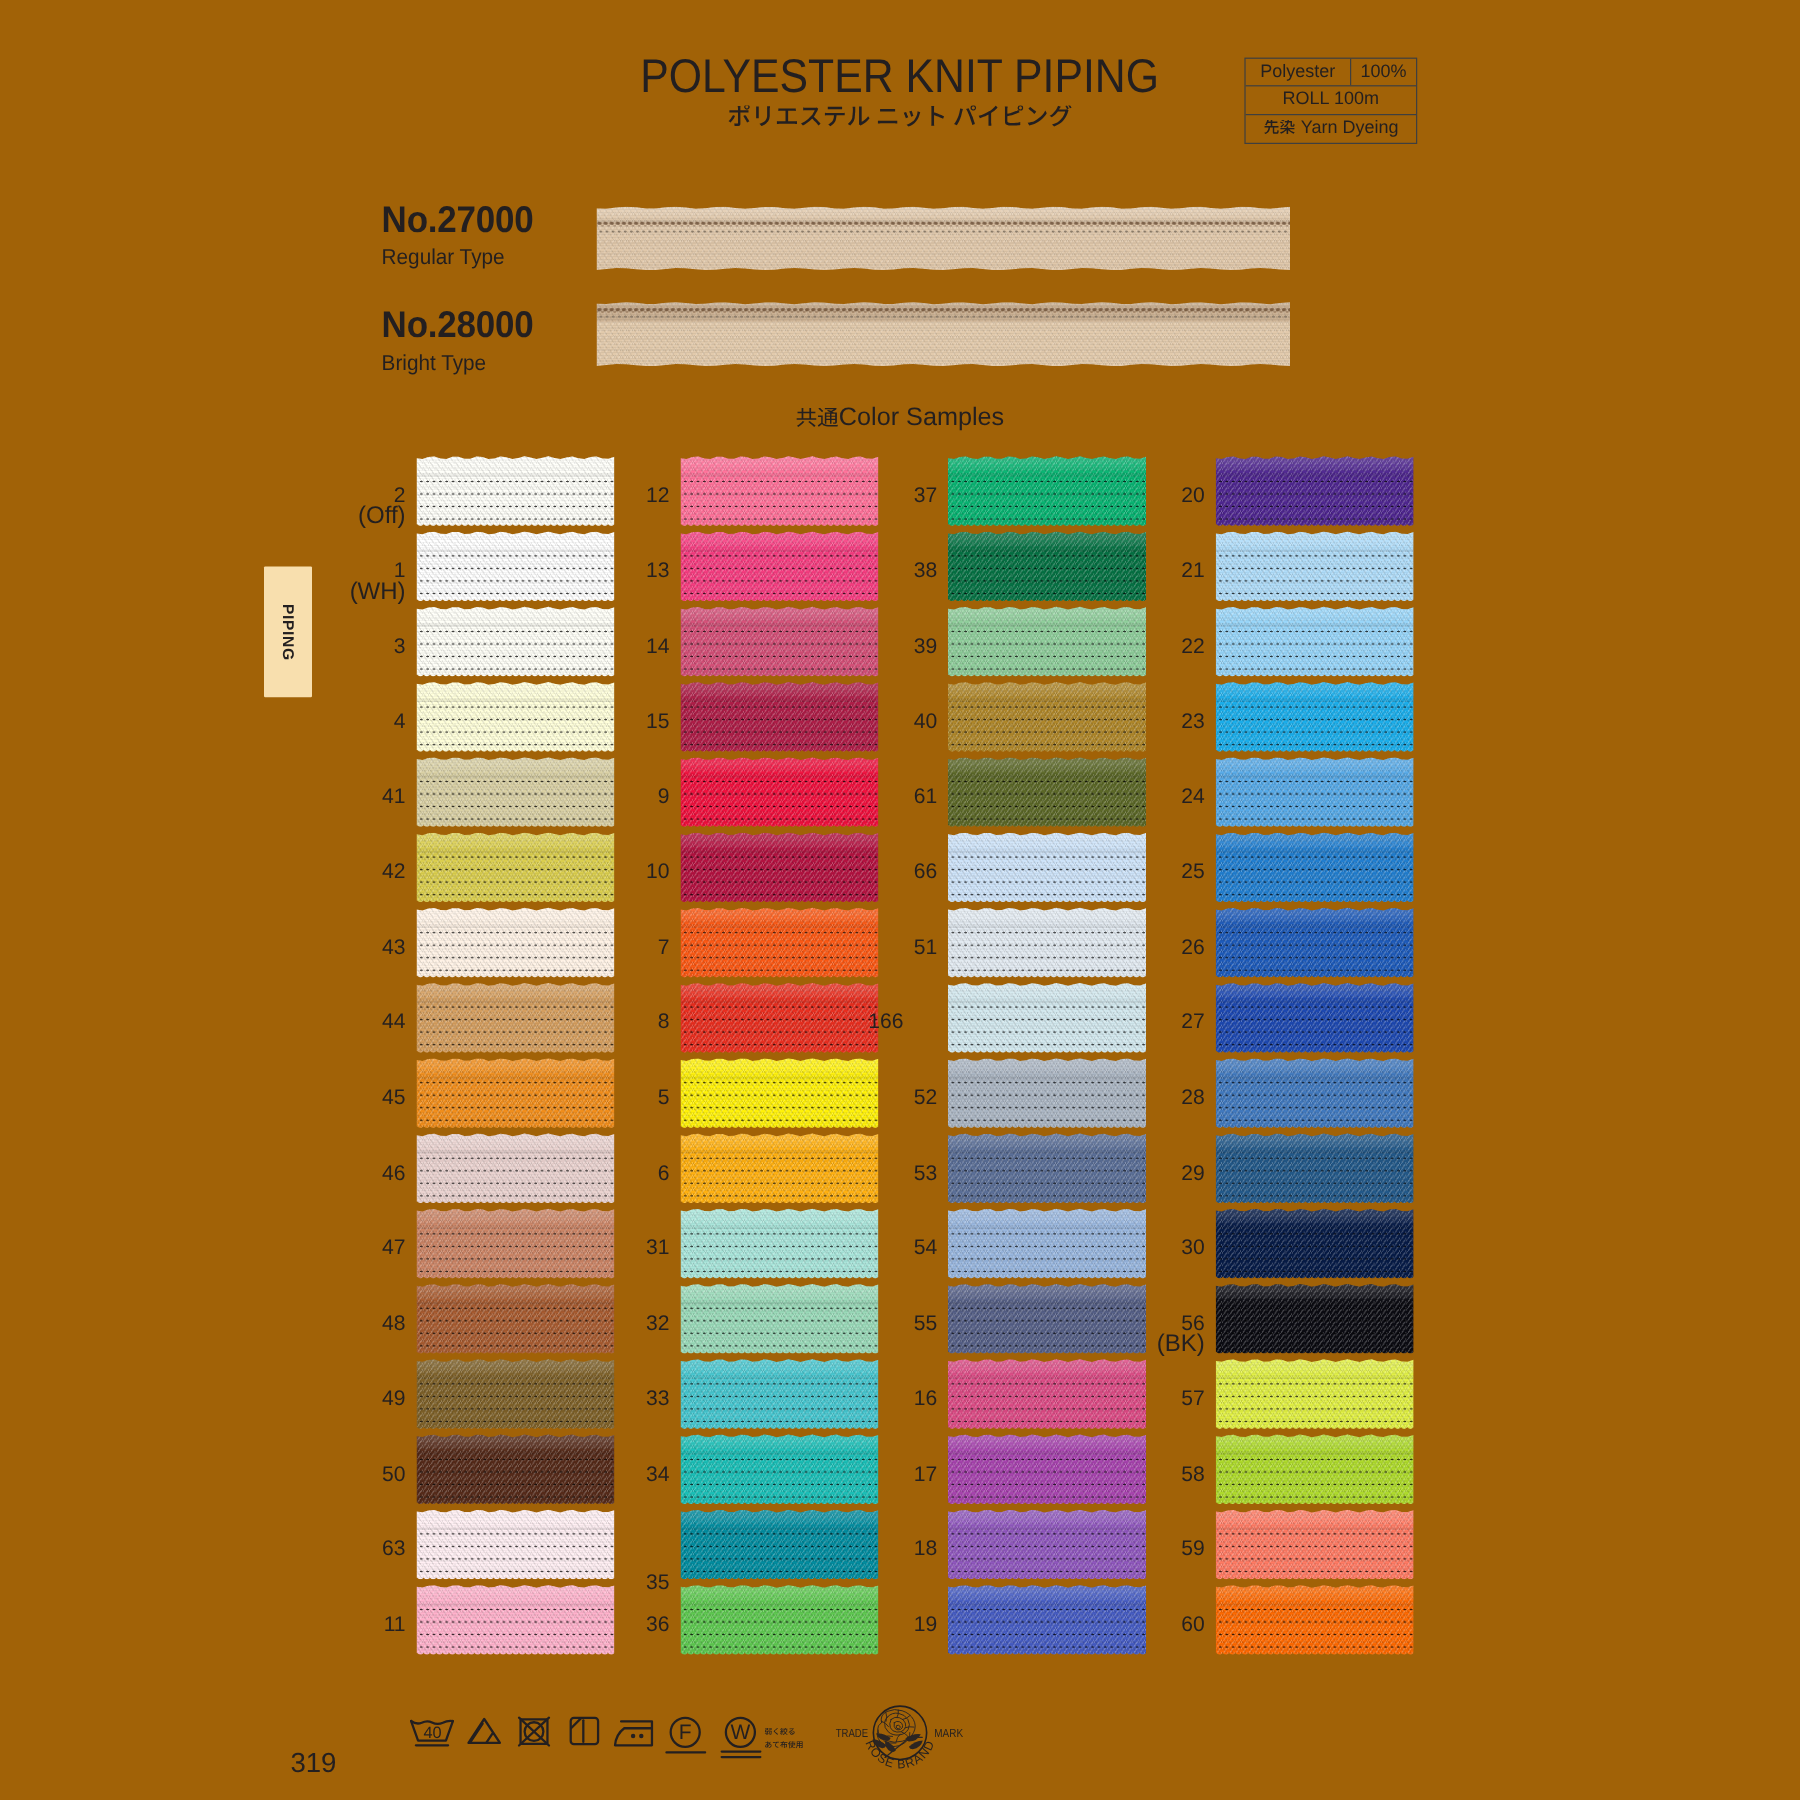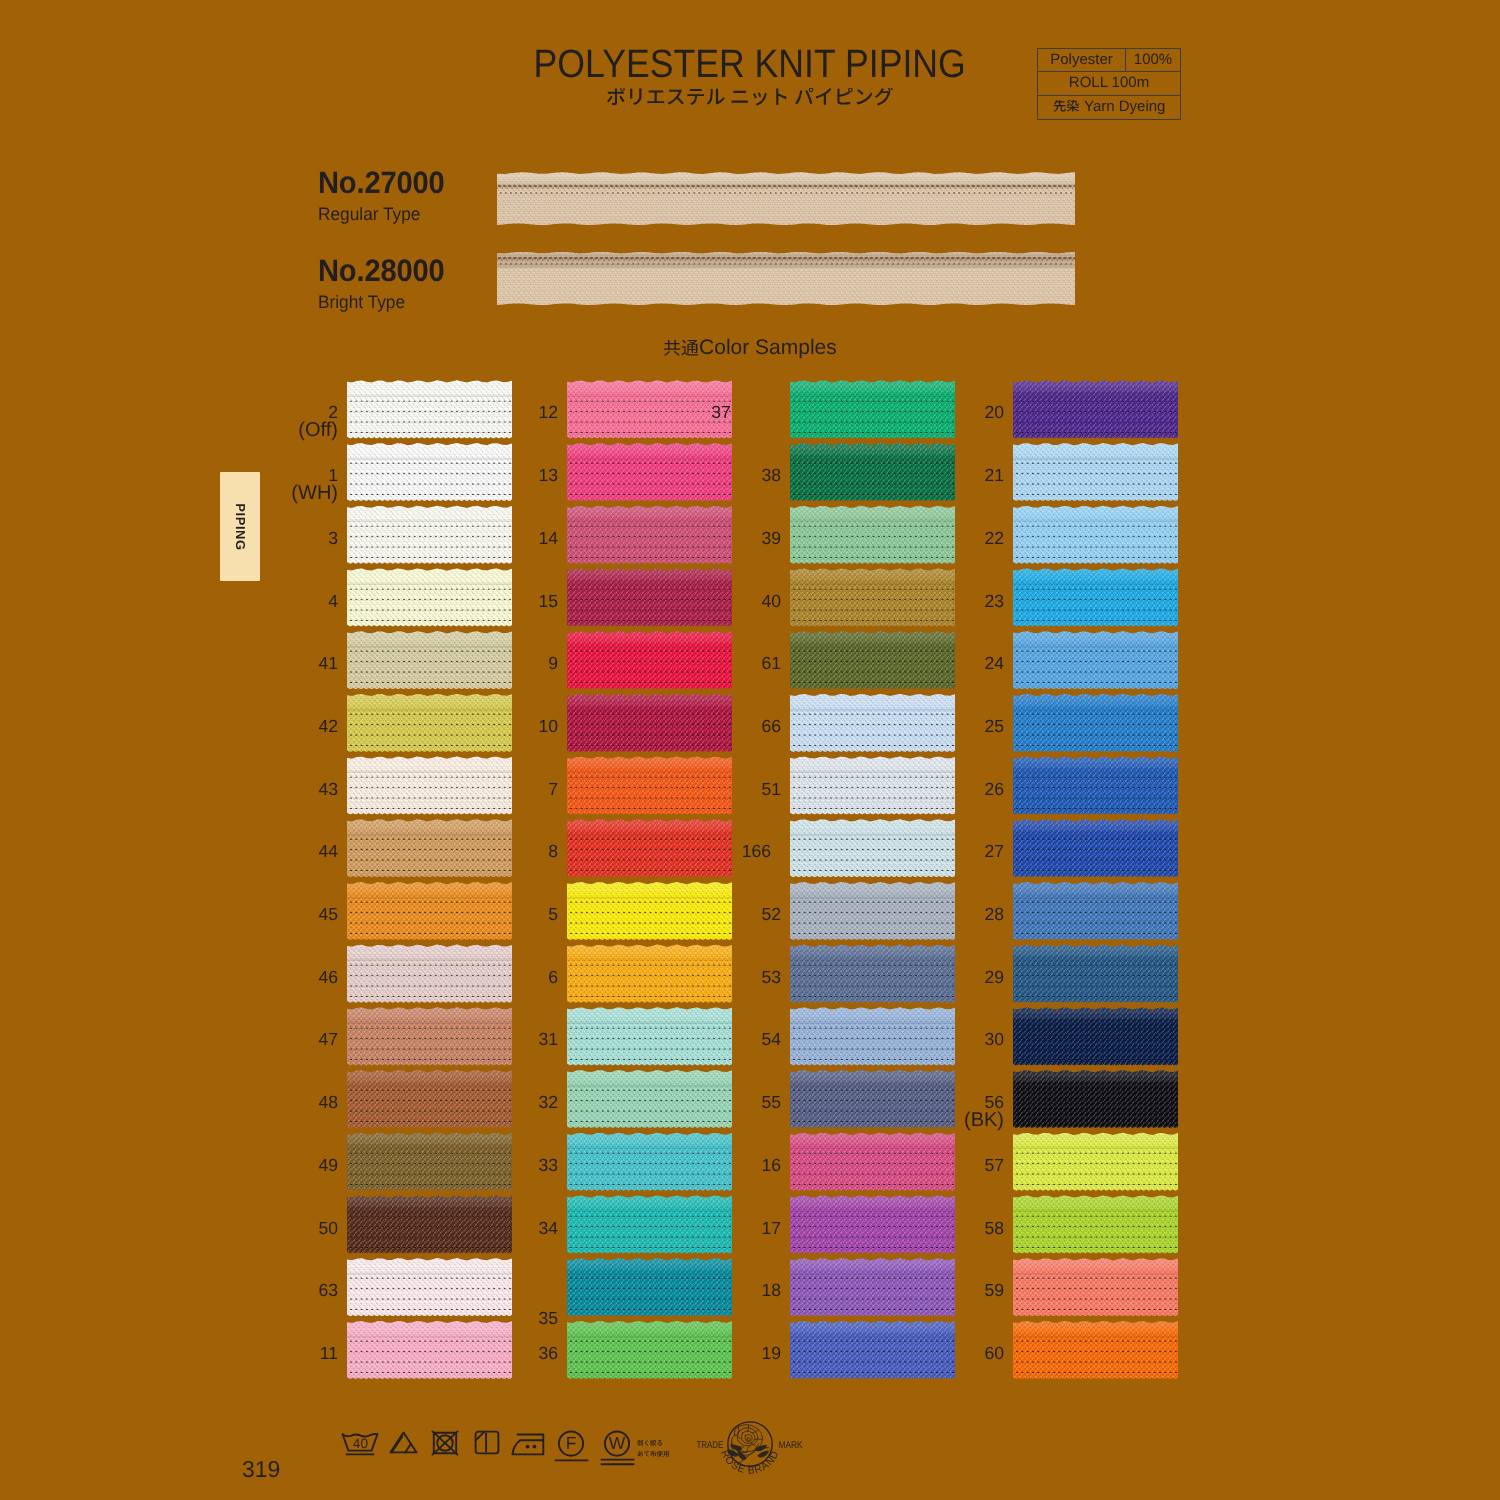--- a/index.html
+++ b/index.html
@@ -387,21 +387,21 @@
       <i class="lip"></i>
       <i class="dots"></i>
     </div>
 <div class="lab" style="left:438.0px;top:1343.9px;width:120px;"><span>36</span></div>
 <div class="sw" style="left:567.0px;top:1320.5px;--c:#5ec850;">
       <i class="base"></i>
       <i class="chev"></i>
       <i class="lip"></i>
       <i class="dots"></i>
     </div>
-<div class="lab" style="left:661.0px;top:403.4px;width:120px;text-align:center;"><span>37</span></div>
+<div class="lab" style="left:661.0px;top:403.4px;width:120px;"><span>37</span></div>
 <div class="sw" style="left:790.0px;top:380.0px;--c:#07b371;">
       <i class="base"></i>
       <i class="chev"></i>
       <i class="lip"></i>
       <i class="dots"></i>
     </div>
 <div class="lab" style="left:661.0px;top:466.1px;width:120px;"><span>38</span></div>
 <div class="sw" style="left:790.0px;top:442.7px;--c:#057143;">
       <i class="base"></i>
       <i class="chev"></i>
@@ -436,21 +436,21 @@
       <i class="lip"></i>
       <i class="dots"></i>
     </div>
 <div class="lab" style="left:661.0px;top:779.6px;width:120px;"><span>51</span></div>
 <div class="sw" style="left:790.0px;top:756.2px;--c:#e2eaf1;">
       <i class="base"></i>
       <i class="chev"></i>
       <i class="lip"></i>
       <i class="dots"></i>
     </div>
-<div class="lab" style="left:633px;top:842.3px;width:120px;margin-left:18px;"><span>166</span></div>
+<div class="lab" style="left:633px;top:842.3px;width:120px;"><span>166</span></div>
 <div class="sw" style="left:790.0px;top:818.9px;--c:#d2e8ee;">
       <i class="base"></i>
       <i class="chev"></i>
       <i class="lip"></i>
       <i class="dots"></i>
     </div>
 <div class="lab" style="left:661.0px;top:905.0px;width:120px;"><span>52</span></div>
 <div class="sw" style="left:790.0px;top:881.6px;--c:#aab5c2;">
       <i class="base"></i>
       <i class="chev"></i>

